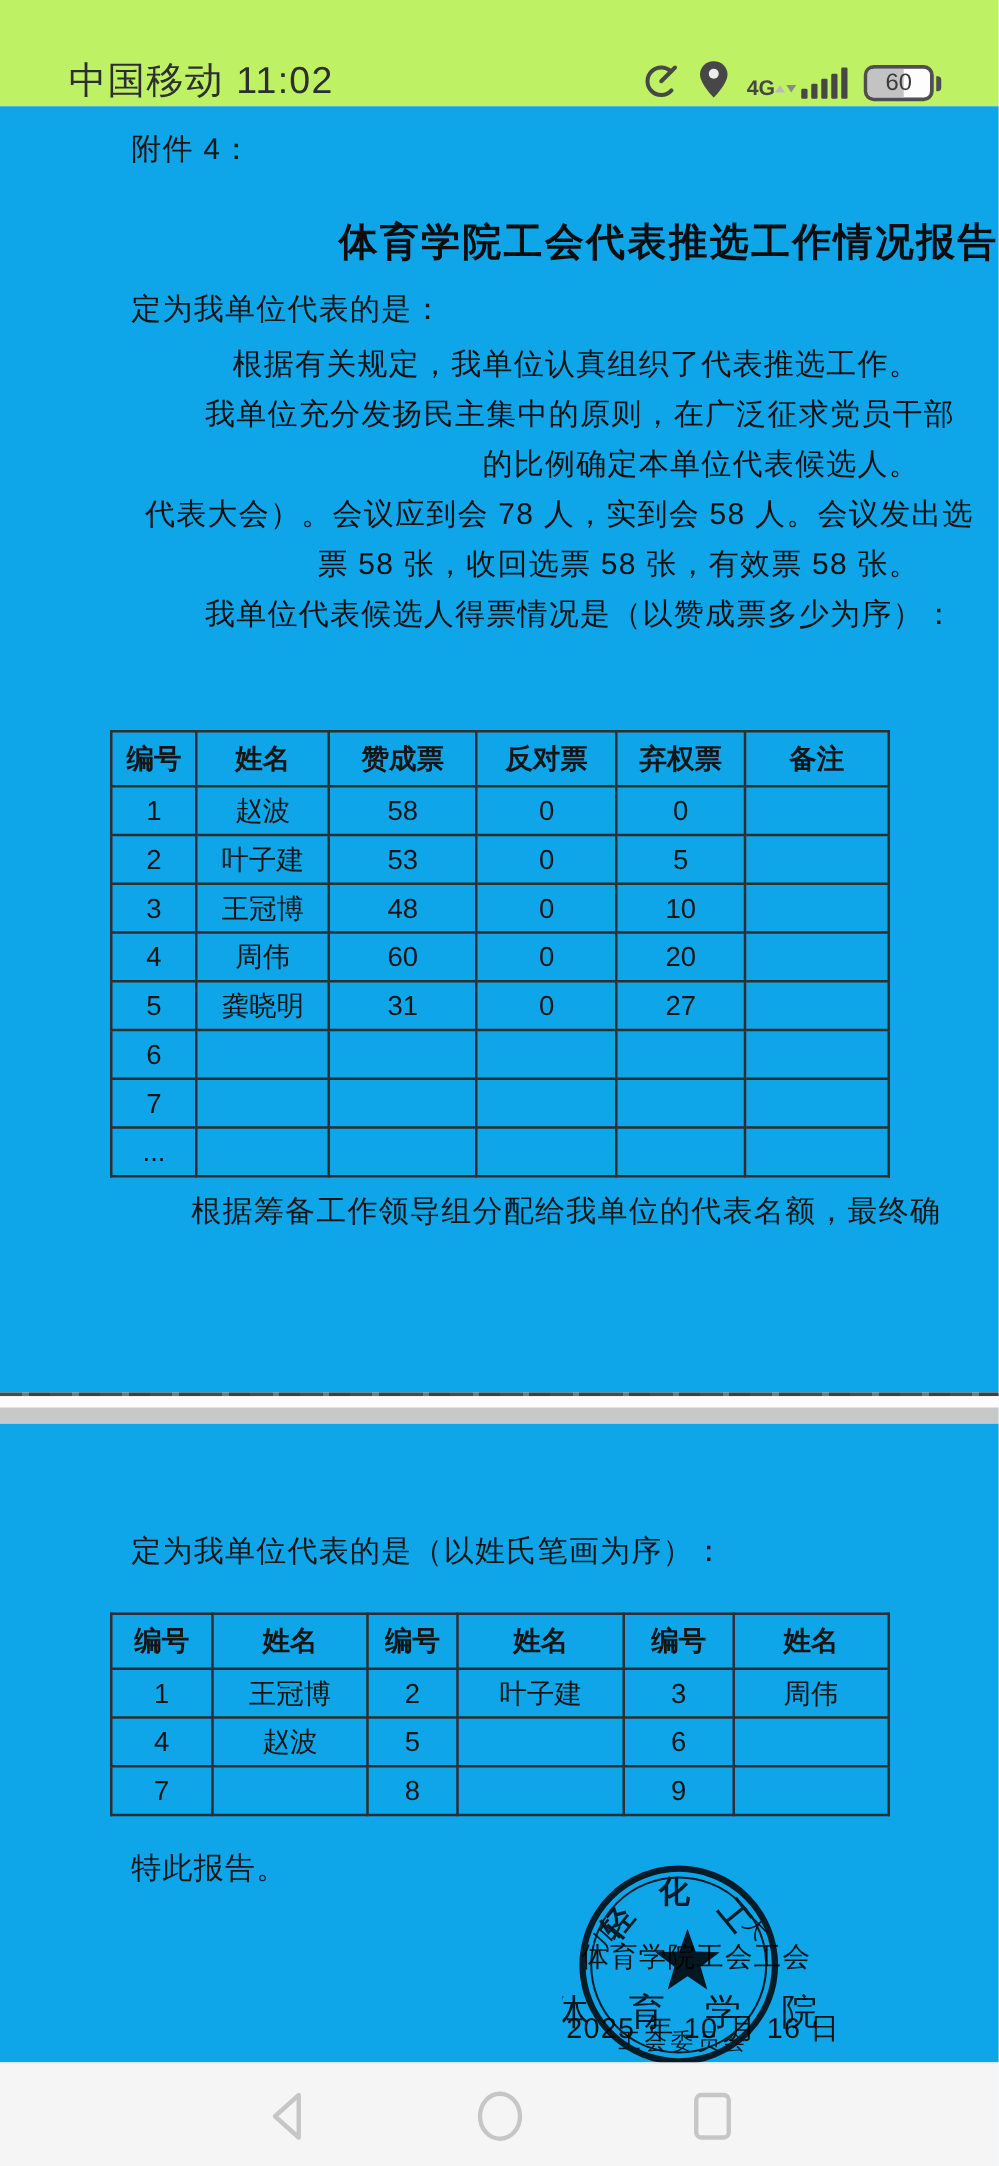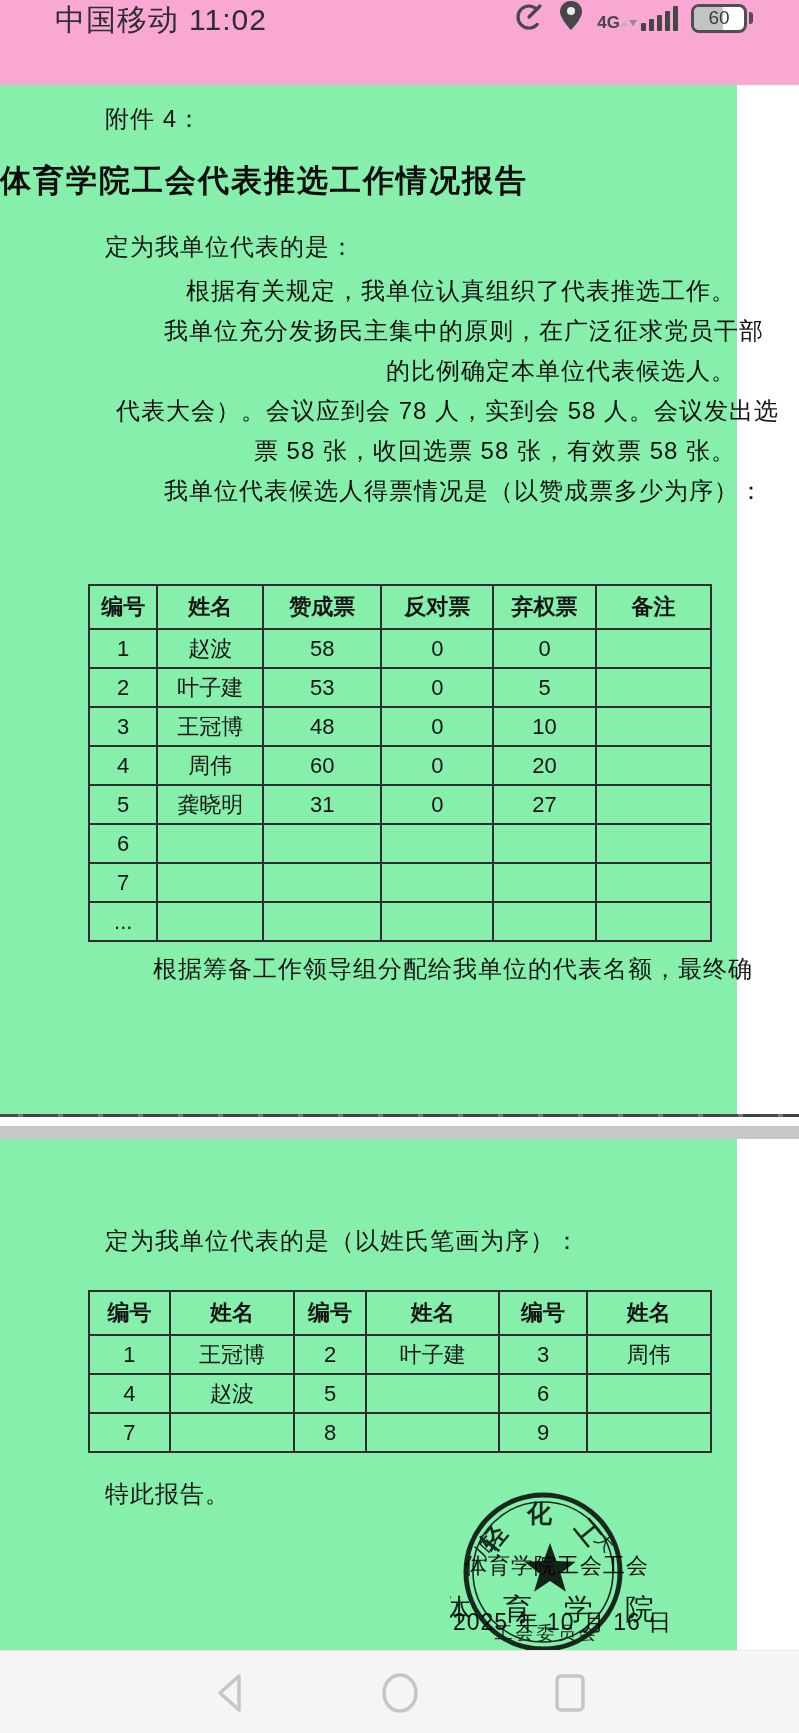--- a/index.html
+++ b/index.html
@@ -3,49 +3,49 @@
 <meta charset="utf-8">
 <style>
   * { margin:0; padding:0; box-sizing:border-box; }
   html,body { width:799px; height:1733px; }
   body {
     position:relative; background:#ffffff; overflow:hidden;
     font-family:"Liberation Sans","DejaVu Sans",sans-serif; color:#161616;
   }
   
   .status-bar{ position:absolute; top:0; left:0; width:799px; height:85px;
-    background:#f9a8d4; display:flex; align-items:flex-start; justify-content:space-between;
+    background:#bef264; display:flex; align-items:flex-end; justify-content:space-between;
     padding:0 46px 0 55px; }
   .sb-left{ font-size:30px; color:#2e2e2e; letter-spacing:1px; }
   .sb-left .time{ margin-left:10px; }
   .sb-right{ display:flex; align-items:center; gap:13px; }
   .net-block{ display:flex; align-items:flex-end; gap:4px; }
   .net-left{ display:flex; align-items:center; line-height:1; }
   .net-4g{ font-size:17px; font-weight:bold; color:#474747; }
   .net-arrows{ display:flex; gap:1px; margin-top:1px; }
   .tri-up{ width:0;height:0;border-left:4px solid transparent;border-right:4px solid transparent;border-bottom:6px solid #b9b9b9; }
   .tri-dn{ width:0;height:0;border-left:4px solid transparent;border-right:4px solid transparent;border-top:6px solid #8a8a8a; }
   .sig{ display:flex; align-items:flex-end; gap:3px; }
   .sig i{ display:block; width:5px; background:#474747; border-radius:1px; }
   .battery-wrap{ display:flex; align-items:center; }
   .battery{ position:relative; width:56px; height:29px; border:3px solid #4f4f4f;
     border-radius:8px; display:flex; align-items:center; justify-content:center; overflow:hidden; background:#fdfdfd; }
   .battery-fill{ position:absolute; left:0; top:0; bottom:0; width:58%; background:#c3c3c3; }
   .battery-num{ position:relative; font-size:19px; color:#3a3a3a; z-index:1; }
   .battery-nub{ width:4px; height:12px; background:#4f4f4f; border-radius:0 3px 3px 0; margin-left:2px; }
   
-  .page{ position:absolute; left:0; width:737px; background:#86efac; }
+  .page{ position:absolute; left:0; width:799px; background:#0ea5e9; }
   .page1{ top:85px; height:1029px; }
   .page2{ top:1139px; height:511px; }
   .sep-line{ position:absolute; top:1114px; left:0; width:799px; height:3px;
     background:repeating-linear-gradient(90deg,#4a4a4a 0 18px,#767676 18px 23px,#3f3f3f 23px 40px); }
   .sep-gap{ position:absolute; top:1117px; left:0; width:799px; height:9px; background:#fcfcfc; }
   .sep-band{ position:absolute; top:1126px; left:0; width:799px; height:13px; background:#c8c8c8; }
   .attach{ position:absolute; top:18px; left:105px; font-size:24px; letter-spacing:1px; }
-  .doc-title{ position:absolute; top:75px; left:0; width:799px; text-align:left;
+  .doc-title{ position:absolute; top:88px; left:0; width:799px; text-align:right;
     font-family:"Liberation Serif","DejaVu Serif",serif; font-weight:bold; font-size:31px; letter-spacing:2px; color:#0d0d0d; }
   .salutation{ position:absolute; top:146px; left:105px; font-size:24px; letter-spacing:1px; }
   .para-block{ position:absolute; top:190px; left:116px; width:620px;text-align:right; }
   .line{ height:40px; font-size:24px; letter-spacing:1px; white-space:nowrap; color:#111; }
   .indent{ padding-left:48px; }
   .doc-table{ position:absolute; left:88px; width:624px; border-collapse:collapse;
     font-size:22px; color:#151515; table-layout:fixed; }
   .doc-table th,.doc-table td{ border:2px solid #2e2e2e; text-align:center; vertical-align:middle;
     font-weight:normal; padding:0; overflow:hidden; }
   .doc-table th{ height:44px;font-weight:bold; }

